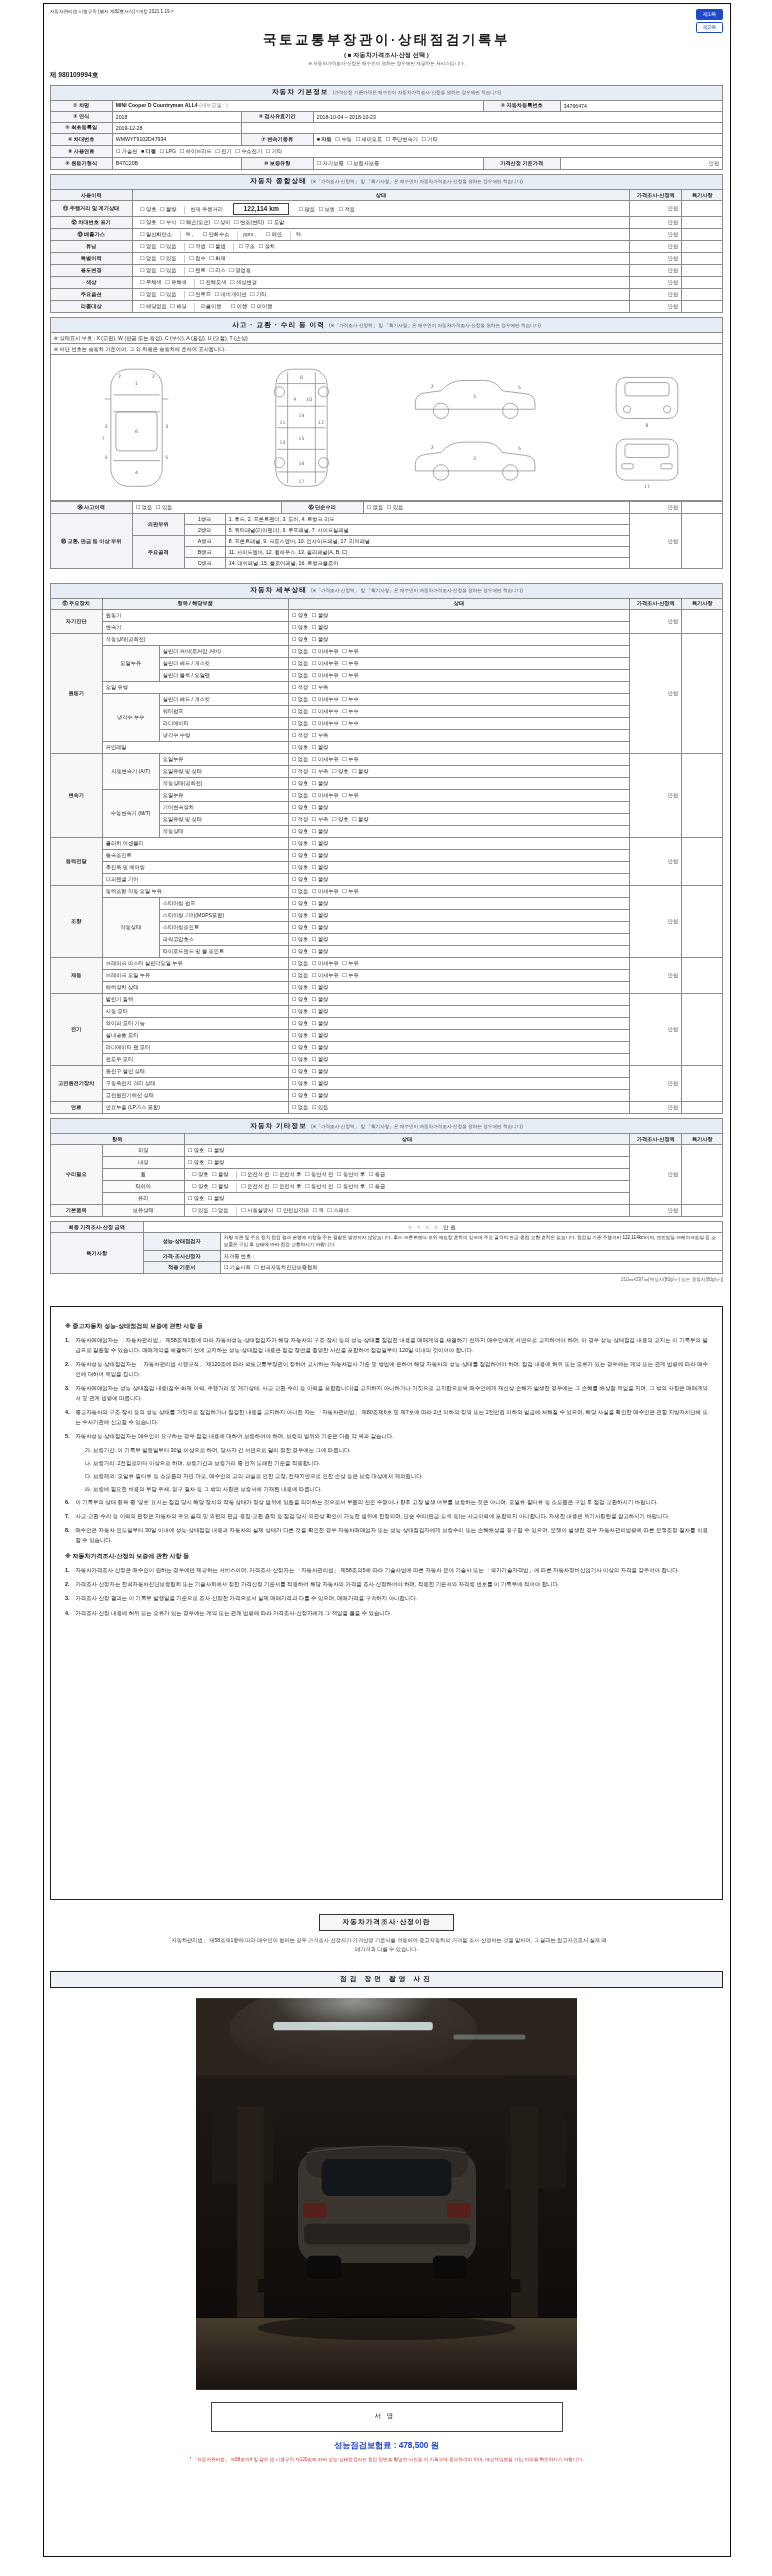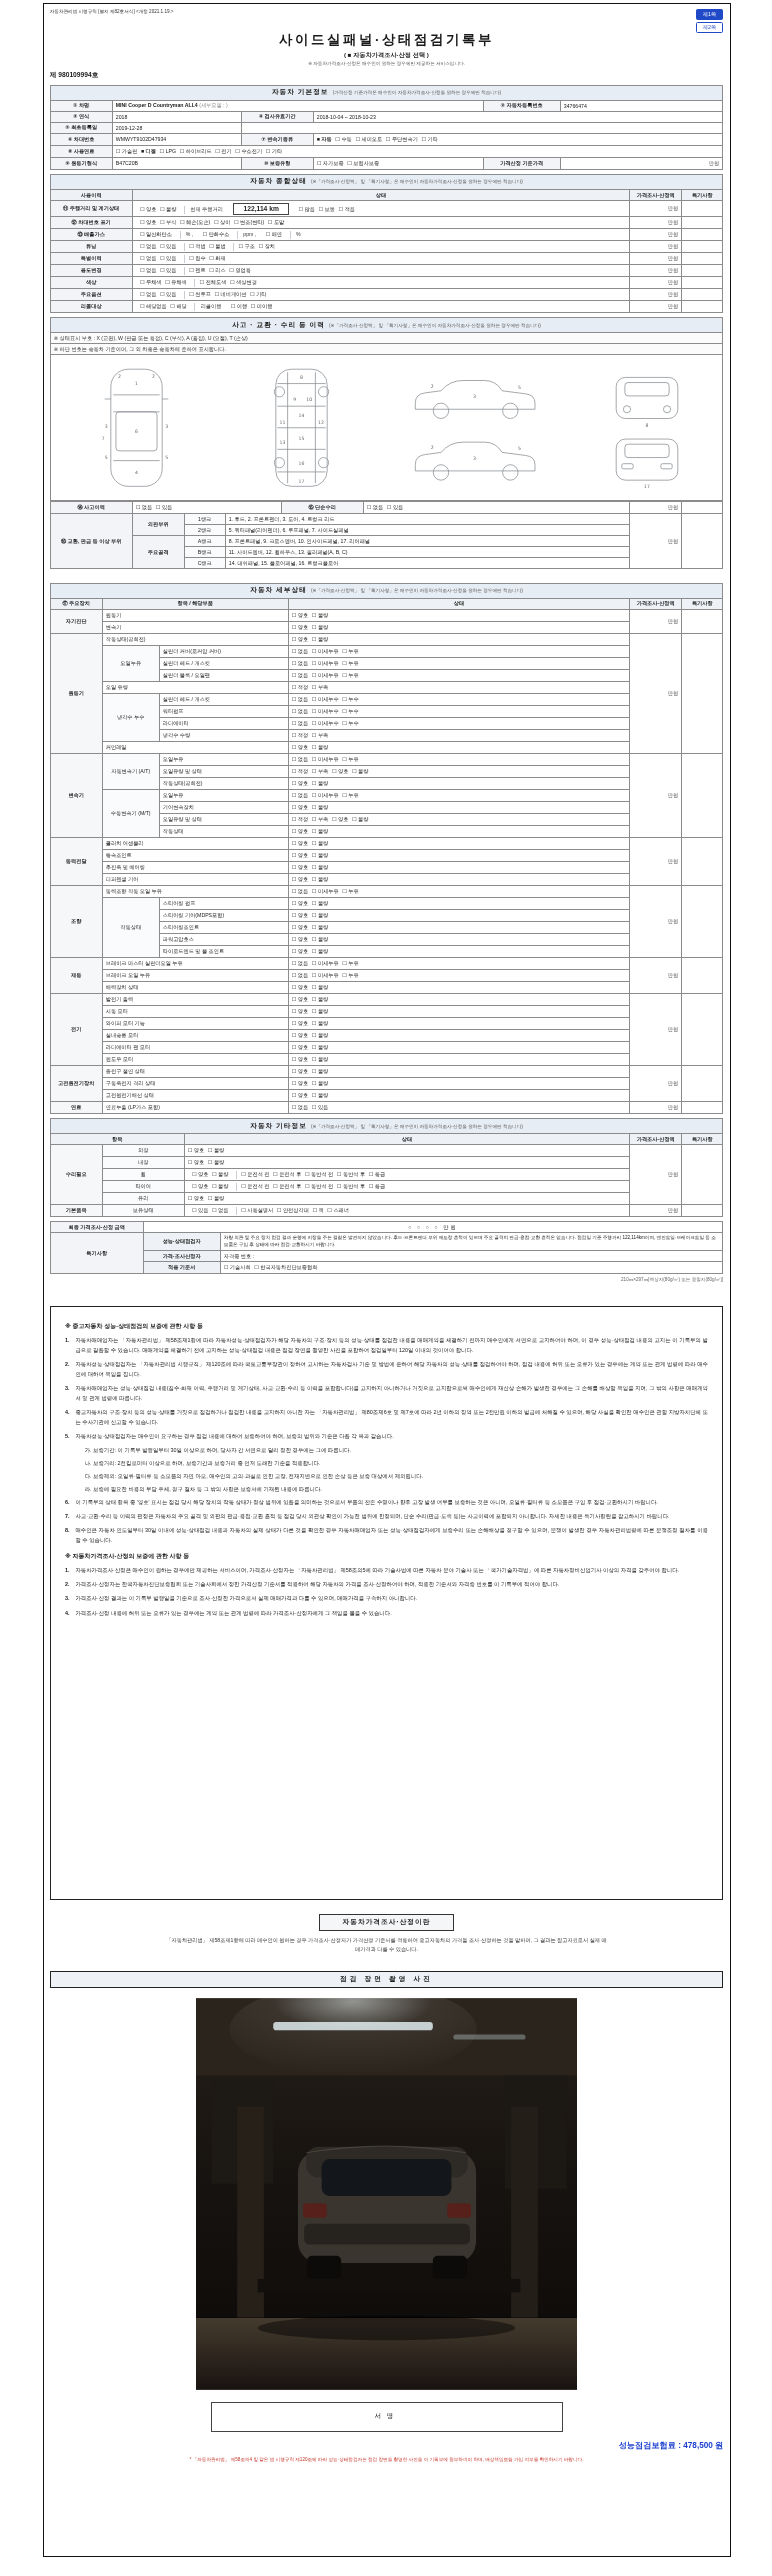--- a/index.html
+++ b/index.html
@@ -51,39 +51,39 @@
   .n-text{flex:1;}
   .n-sub{margin:0 0 3.1px 19.6px;color:#222;}
   .pricebox{width:443px;margin:14.4px auto 0;text-align:center;}
   .pricebox-title{display:inline-block;border:0.8px solid #333;padding:3.1px 23px;font-weight:bold;font-size:6.7px;background:#f4f6f8;letter-spacing:1px;}
   .pricebox-body{font-size:5.2px;color:#333;margin-top:5.2px;line-height:1.65;}
   .photo-sec{margin-top:17.5px;}
   .photo-title{border:0.8px solid #222;background:#eef1f5;text-align:center;font-weight:bold;font-size:6.7px;letter-spacing:3.1px;padding:3.1px;}
   .photo-frame{display:flex;justify-content:center;padding:9.3px 0 4.1px;}
   .photo-frame svg{display:block;}
   .sign-box{width:350px;height:28px;border:0.8px solid #444;margin:8.2px auto 0;display:flex;align-items:center;justify-content:center;font-size:6.7px;letter-spacing:5.2px;color:#222;}
-  .fee{text-align:right;margin-top:8.2px;font-size:8.2px;font-weight:bold;color:#1b3fd0;}
+  .fee{text-align:center;margin-top:8.2px;font-size:8.2px;font-weight:bold;color:#1b3fd0;}
   .bottom-note{margin-top:6.2px;font-size:4.6px;color:#c43326;text-align:center;}
   svg text{font-family:"DejaVu Sans",sans-serif;}
 </style>
 </head>
 <body>
 
 <div class="sheet">
 
   <div class="topbar">
     <span>자동차관리법 시행규칙 [별지 제82호서식] &lt;개정 2021.1.19.&gt;</span>
     <div class="pagetabs">
       <span class="tab tab1">제1쪽</span>
       <span class="tab tab2">제2쪽</span>
     </div>
   </div>
 
   <div class="titleblock">
-    <h1>사이드실패널·상태점검기록부</h1>
+    <h1>국토교통부장관이·상태점검기록부</h1>
     <div class="title-sub">( ■ 자동차가격조사·산정 선택 )</div>
     <div class="title-note">※ 자동차가격조사·산정은 매수인이 원하는 경우에만 제공하는 서비스입니다.</div>
   </div>
   <div class="docno">제 980109994호</div>
 
   <table class="tbl">
     <colgroup>
         <col style="width:62px">
         <col style="width:129px">
         <col style="width:72px">

